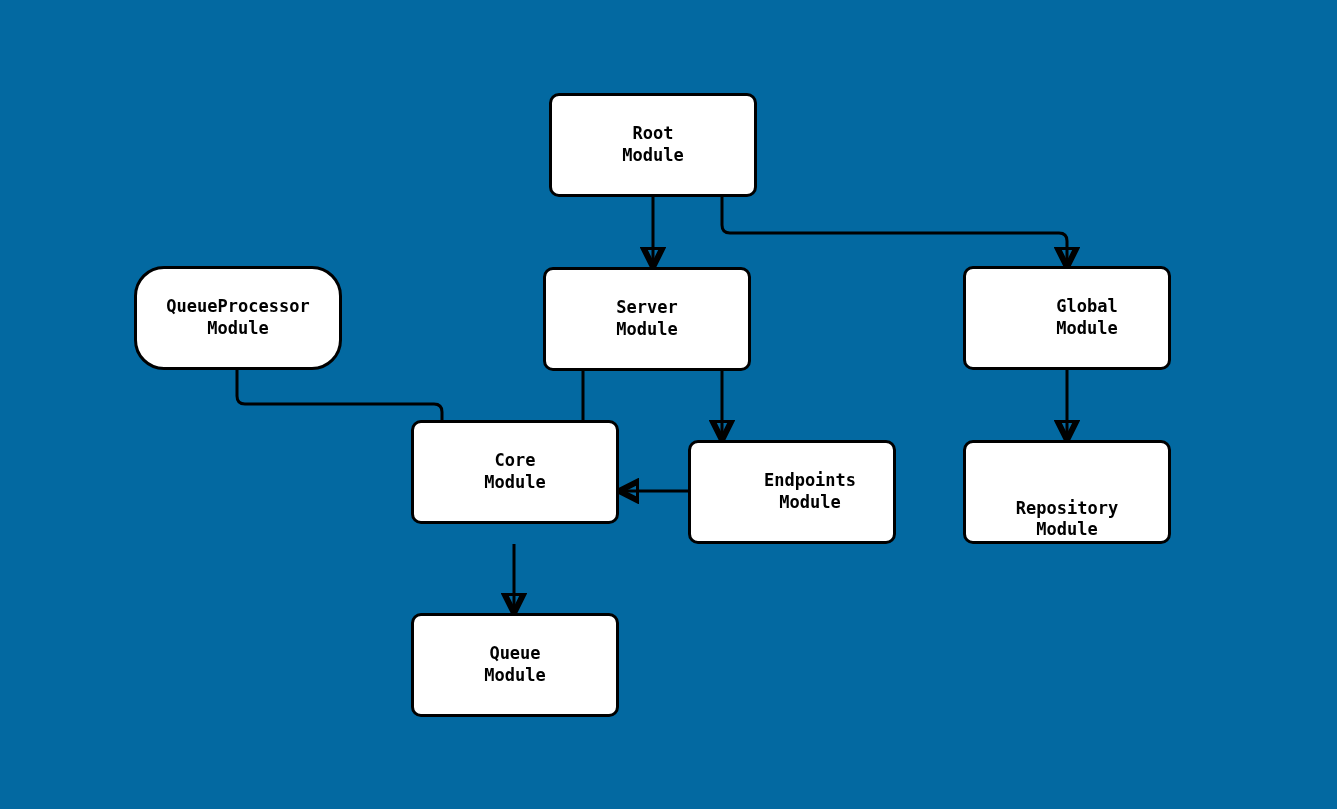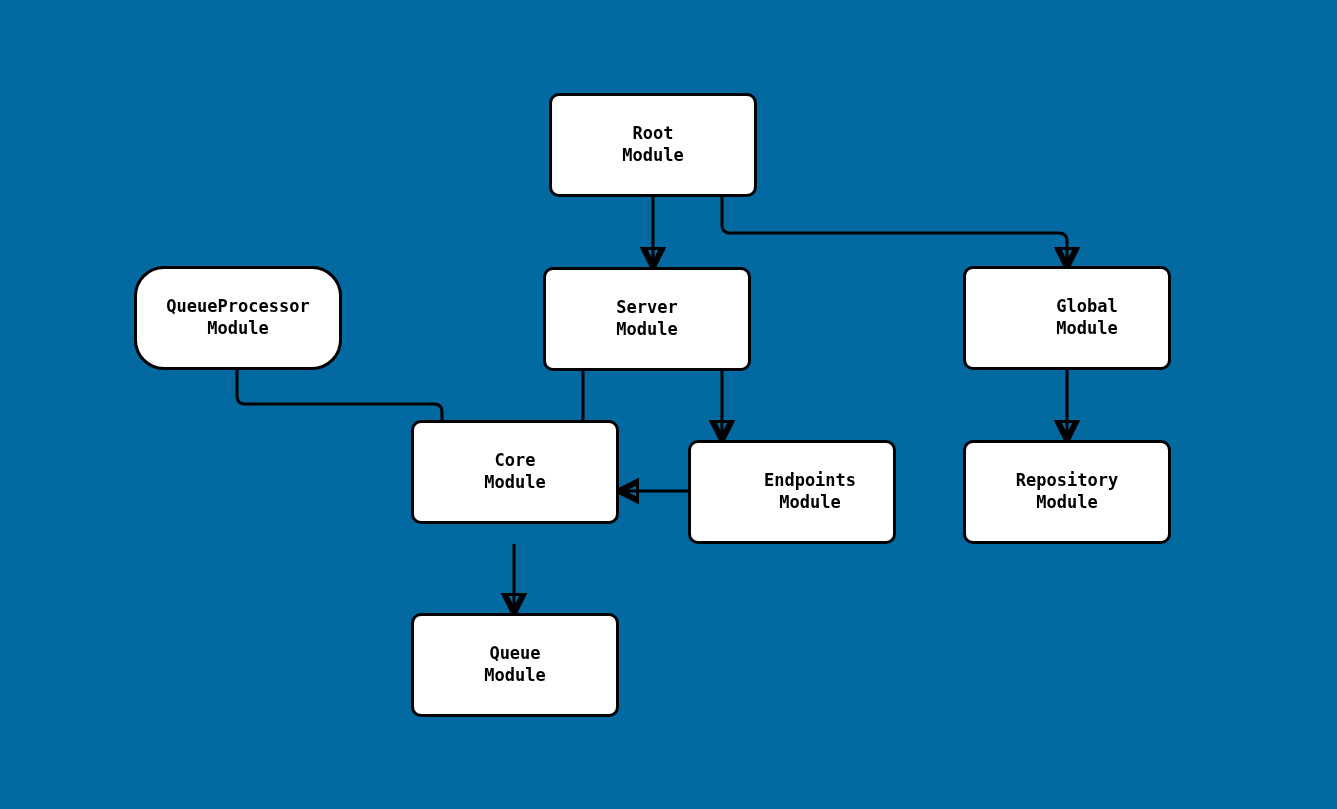--- a/index.html
+++ b/index.html
@@ -48,21 +48,21 @@
     color: #000000;
     white-space: pre-line;
   }
   
   .pos-root          { left: 549px; top: 93px;  }
   .pos-queueprocessor{ left: 134px; top: 266px; border-radius: 30px; }
   .pos-server        { left: 524px; top: 267px; margin-left: 19px; }
   .pos-global        { left: 963px; top: 266px; padding-left: 40px; }
   .pos-core          { left: 411px; top: 420px; text-align: center; }
   .pos-endpoints     { left: 688px; top: 440px; padding-left: 36px; }
-  .pos-repository    { left: 963px; top: 440px; }
+  .pos-repository    { left: 963px; top: 440px; align-items: flex-end; }
   .pos-queue         { left: 411px; top: 613px; }
 </style>
 </head>
 <body>
 
 <div class="canvas">
 
   <svg class="edges" width="1337" height="809" viewBox="0 0 1337 809" xmlns="http://www.w3.org/2000/svg">
     <defs>
       <marker id="arrowhead" viewBox="0 0 10 10" refX="10" refY="5" markerWidth="20" markerHeight="26" markerUnits="userSpaceOnUse" orient="auto">

